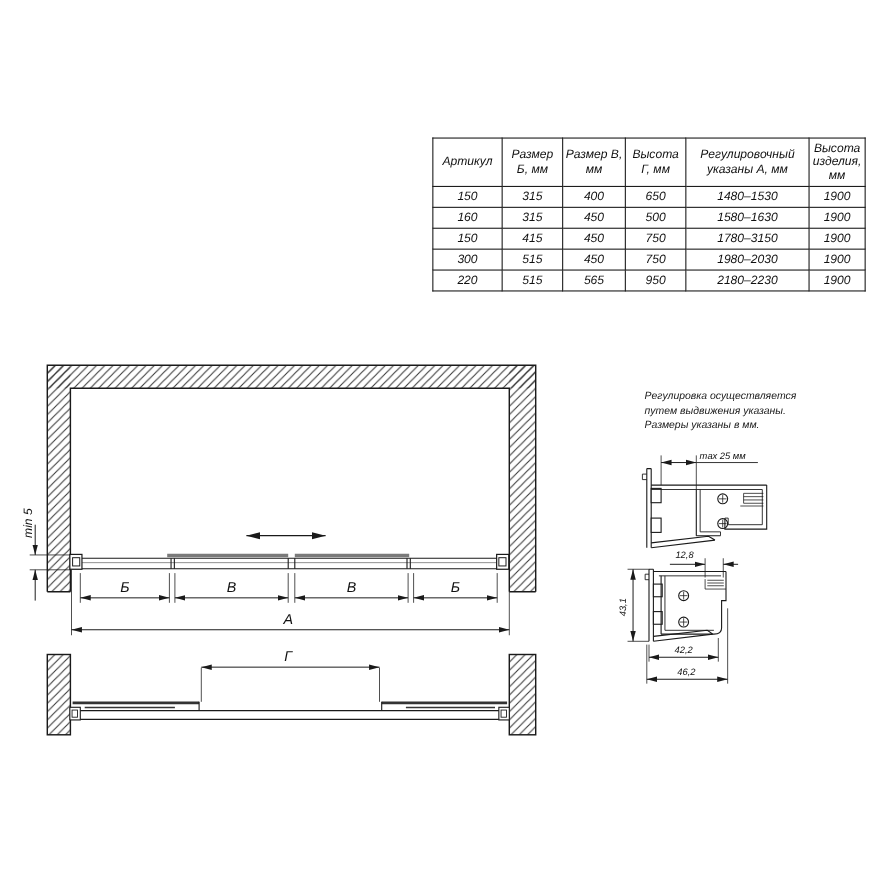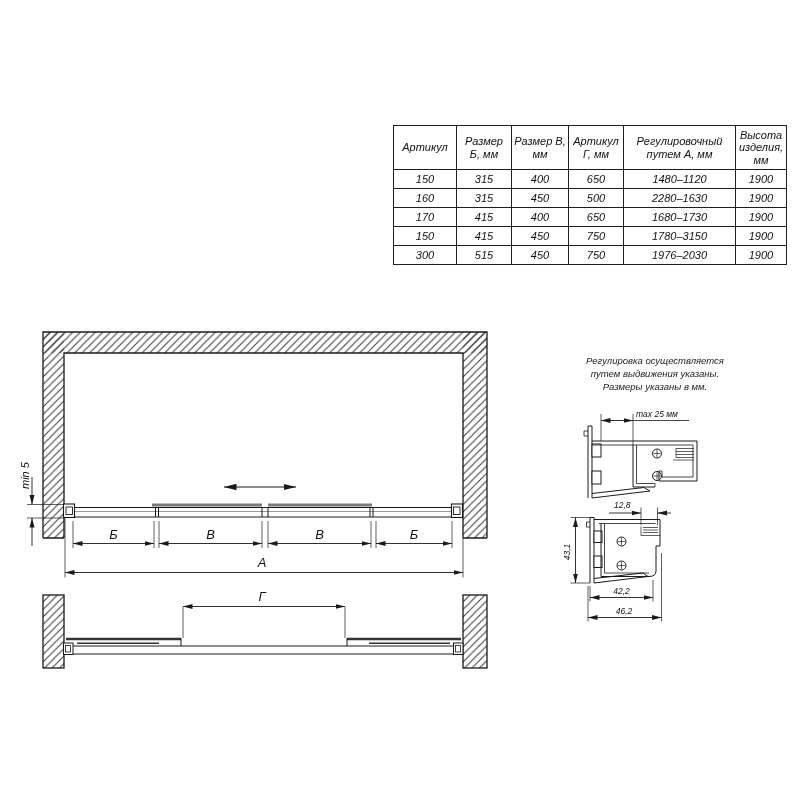--- a/index.html
+++ b/index.html
@@ -12,21 +12,21 @@
   .spec-table-wrap table{border-collapse:collapse;table-layout:fixed;}
   .spec-table-wrap th,.spec-table-wrap td{
     border:1.7px solid #1d1d1d;text-align:center;vertical-align:middle;
     font-style:italic;font-size:11px;color:#111;padding:0 2px;box-sizing:border-box;
     font-family:"Liberation Sans",sans-serif;}
   .spec-table-wrap th{height:44px;font-weight:normal;line-height:12.5px;}
   .spec-table-wrap td{height:18px;line-height:18px;white-space:nowrap;font-style:italic;}
 
   
   .note{position:absolute;left:586px;top:354px;font-style:italic;font-size:9.5px;
-        line-height:13px;color:#1a1a1a;text-align:center;}
+        line-height:13px;color:#1a1a1a;}
 
   
   .lbl{font-family:"Liberation Sans",sans-serif;font-style:italic;fill:#111;}
 </style>
 </head>
 <body>
 
 <div class="canvas">
 
   <svg class="drawing-svg" viewBox="0 0 800 800">
@@ -209,64 +209,64 @@
           <col style="width:57px">
         <col style="width:55px">
           <col style="width:112px">
           <col style="width:51px">
       </colgroup>
       <thead>
         <tr>
           <th>Артикул</th>
           <th>Размер Б, мм</th>
           <th>Размер В, мм</th>
-          <th>Артикул Г, мм</th>
-          <th>Регулировочный путем А, мм</th>
+          <th>Высота Г, мм</th>
+          <th>Регулировочный указаны А, мм</th>
           <th>Высота изделия, мм</th>
         </tr>
       </thead>
       <tbody>
         <tr>
           <td>150</td>
           <td>315</td>
           <td>400</td>
           <td>650</td>
-          <td>1480–1120</td>
+          <td>1480–1530</td>
           <td>1900</td>
         </tr>
         <tr>
           <td>160</td>
           <td>315</td>
           <td>450</td>
           <td>500</td>
-          <td>2280–1630</td>
-          <td>1900</td>
-        </tr>
-        <tr>
-          <td>170</td>
-          <td>415</td>
-          <td>400</td>
-          <td>650</td>
-          <td>1680–1730</td>
+          <td>1580–1630</td>
           <td>1900</td>
         </tr>
         <tr>
           <td>150</td>
           <td>415</td>
           <td>450</td>
           <td>750</td>
           <td>1780–3150</td>
           <td>1900</td>
         </tr>
         <tr>
           <td>300</td>
           <td>515</td>
           <td>450</td>
           <td>750</td>
-          <td>1976–2030</td>
+          <td>1980–2030</td>
+          <td>1900</td>
+        </tr>
+        <tr>
+          <td>220</td>
+          <td>515</td>
+          <td>565</td>
+          <td>950</td>
+          <td>2180–2230</td>
           <td>1900</td>
         </tr>
       </tbody>
     </table>
   </div>
 
   <div class="note">
     <div>Регулировка осуществляется</div>
     <div>путем выдвижения указаны.</div>
     <div>Размеры указаны в мм.</div>

